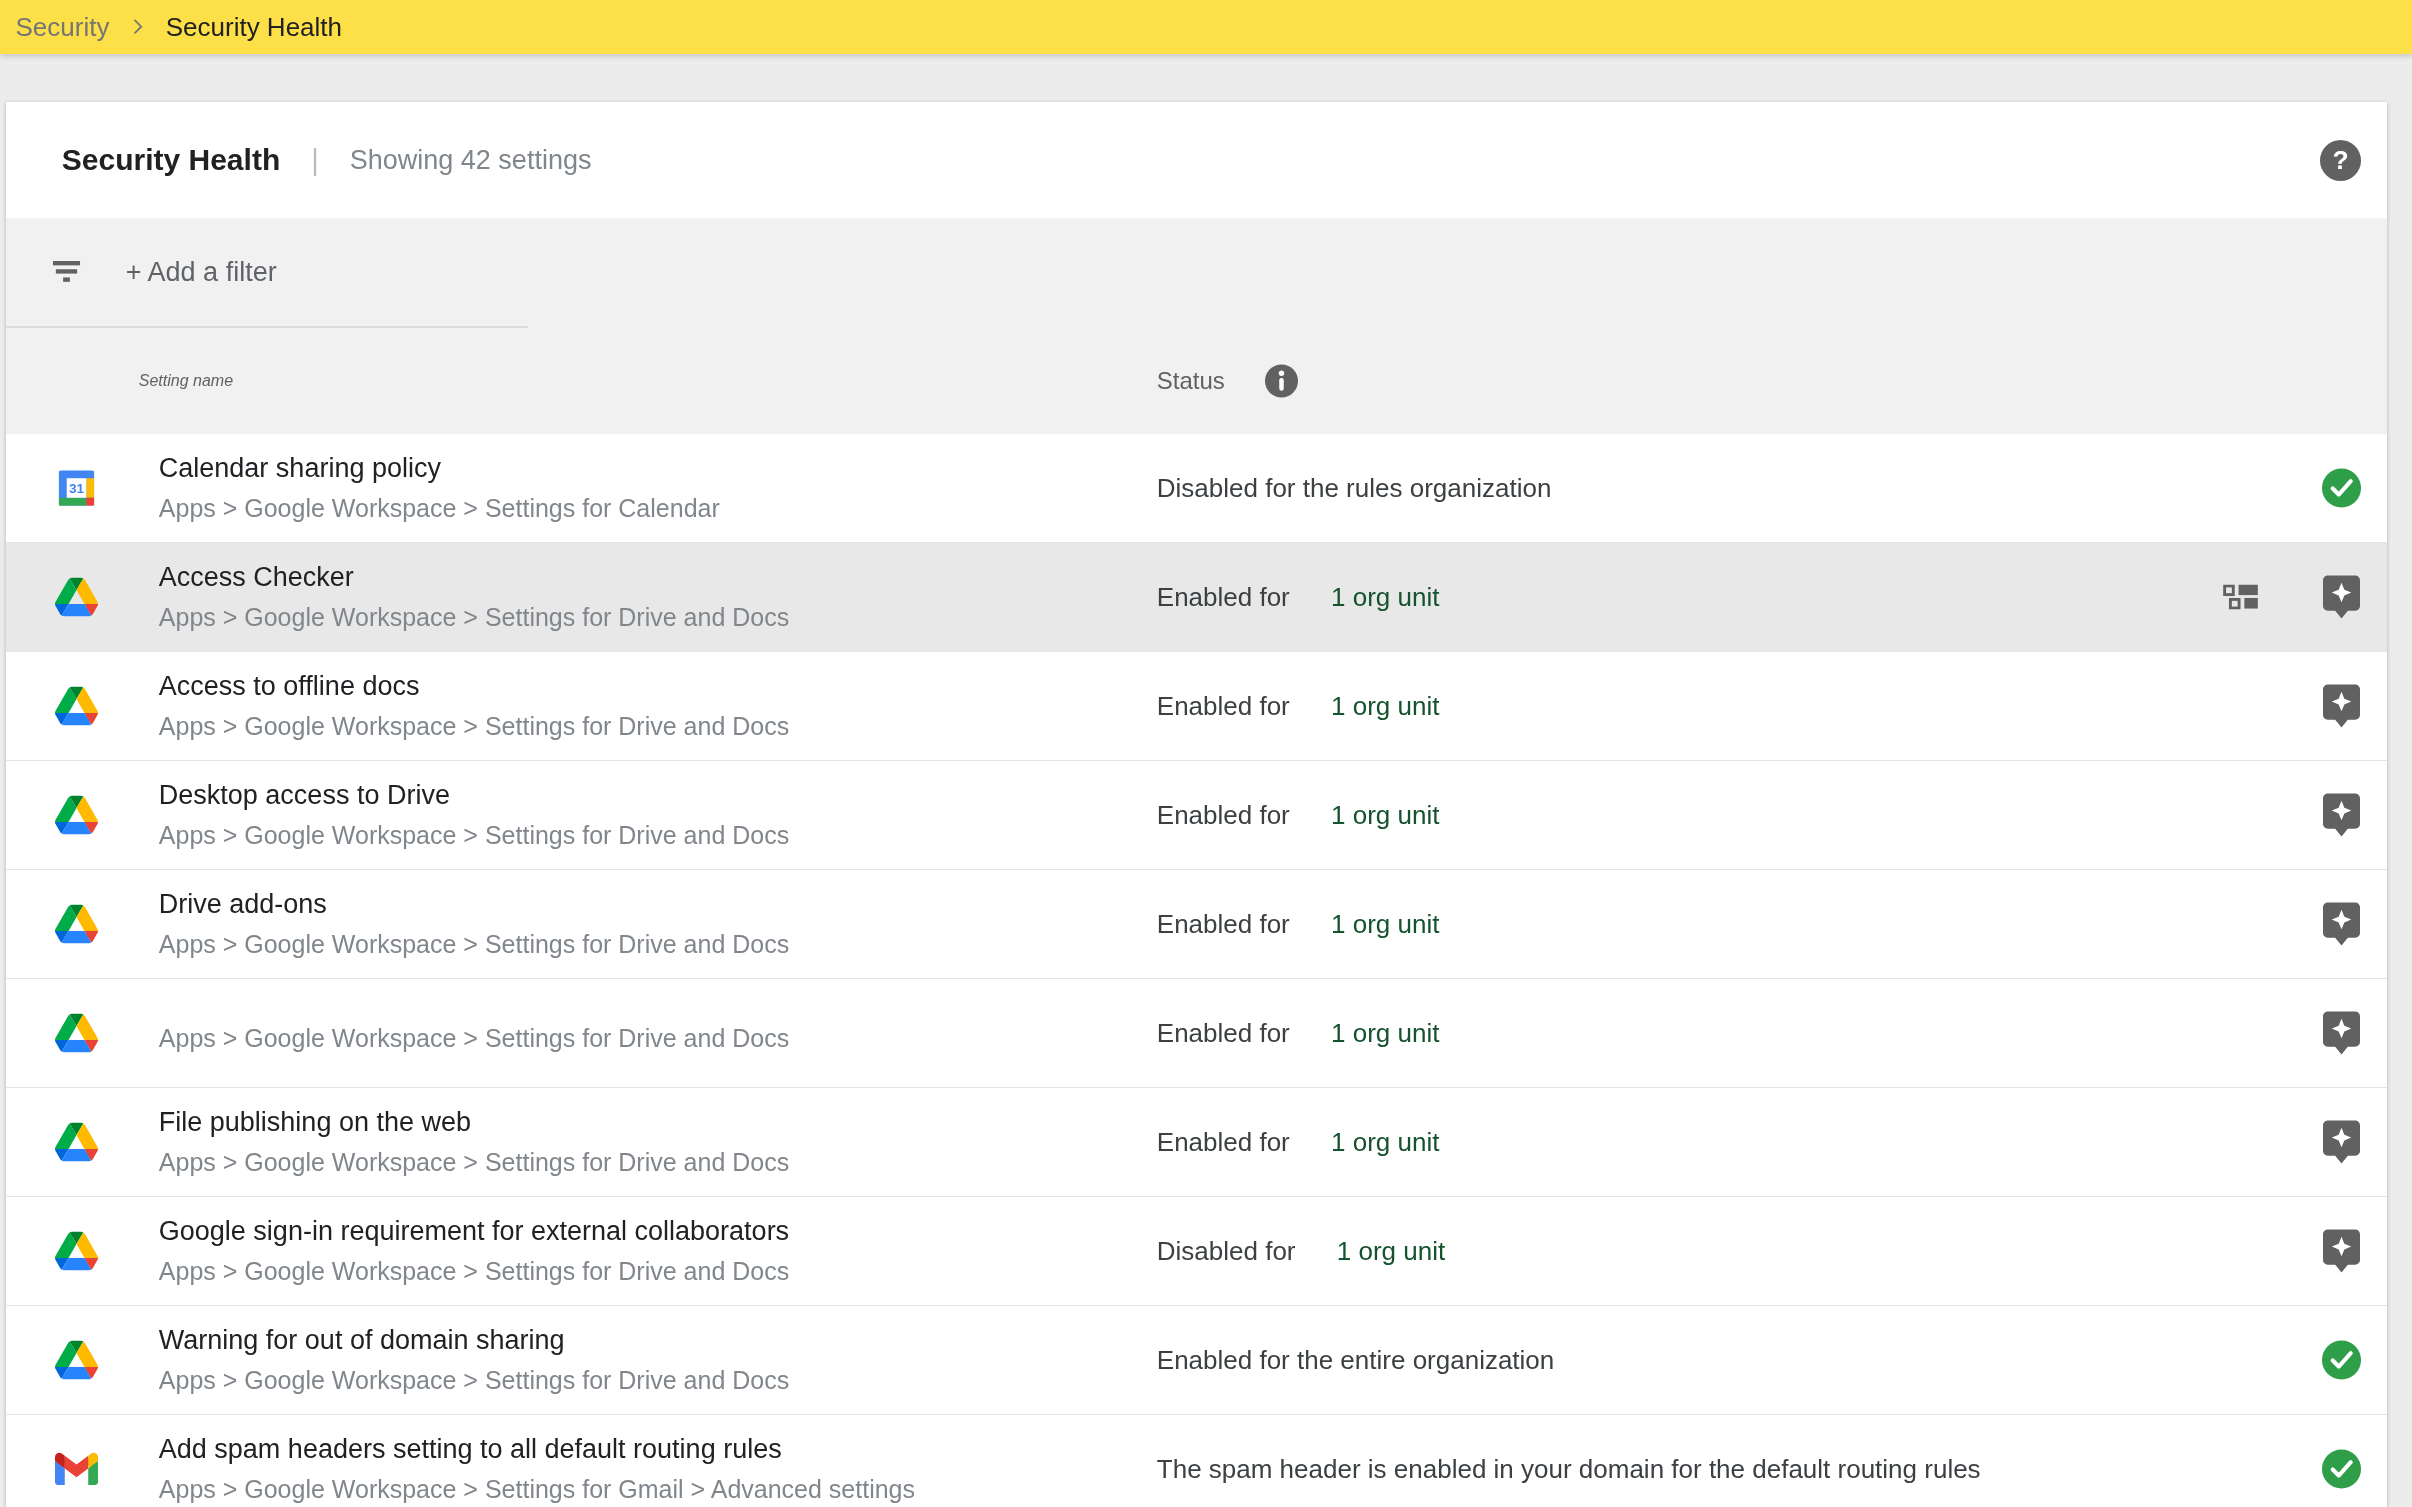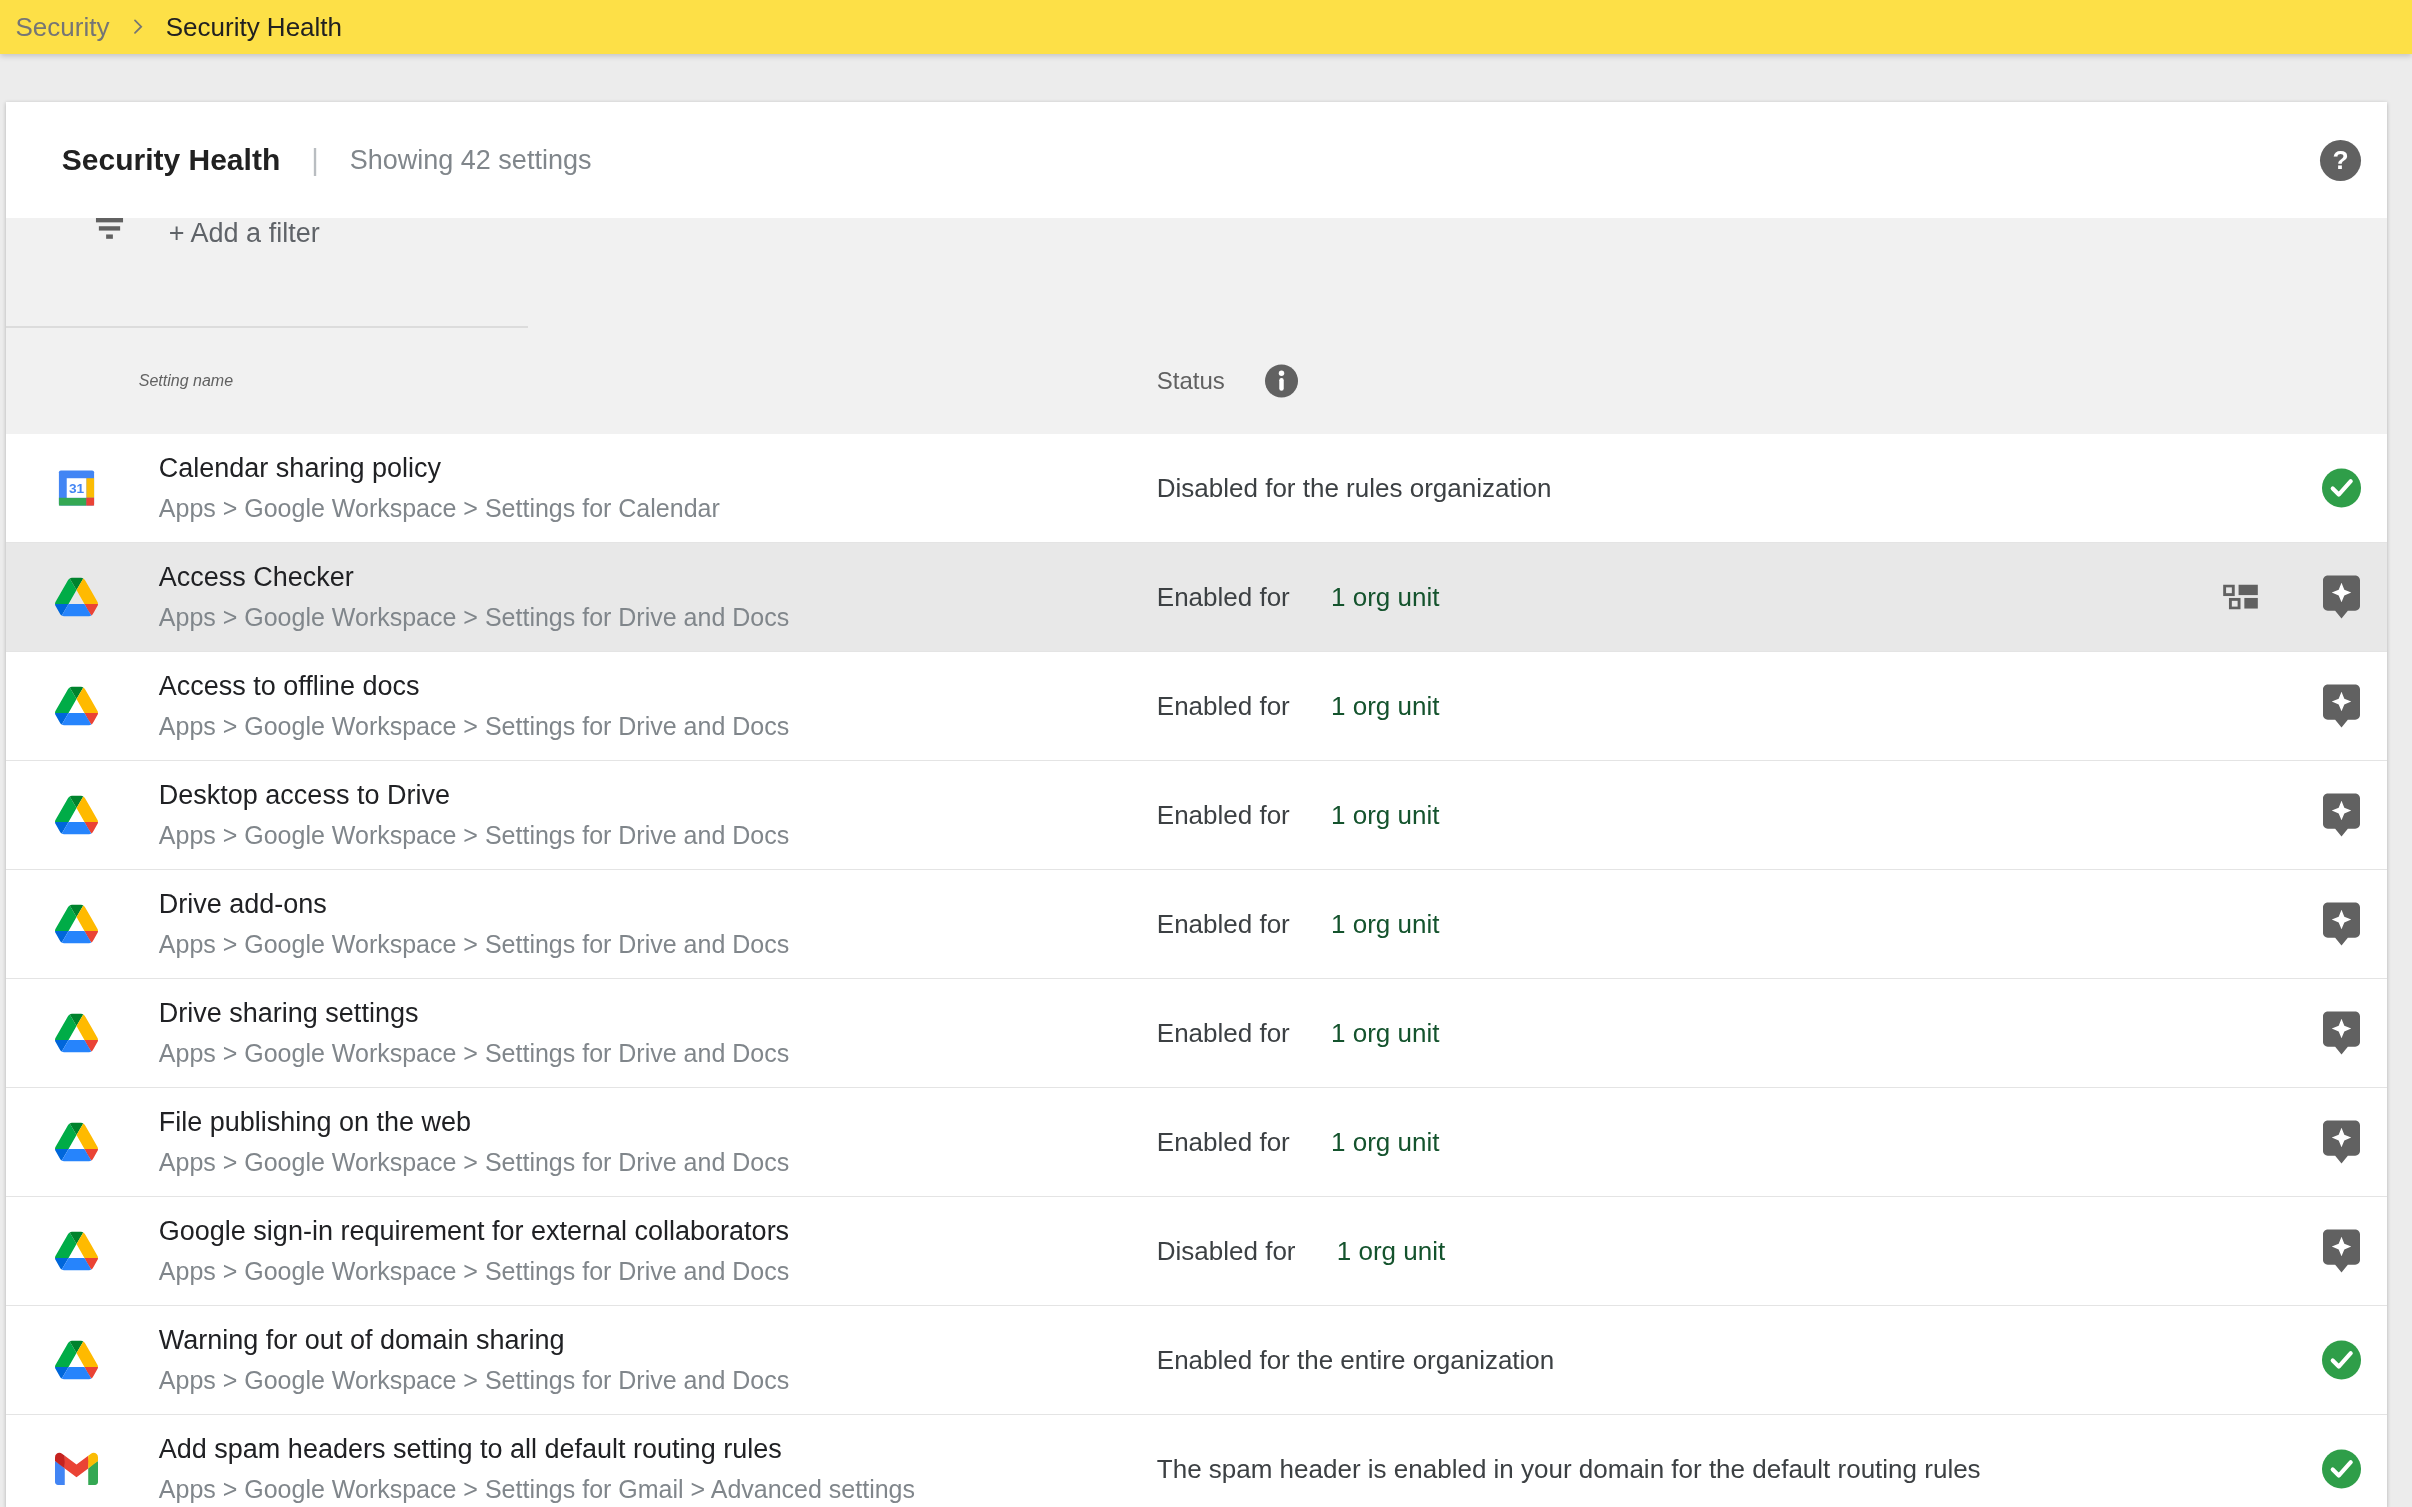--- a/index.html
+++ b/index.html
@@ -19,21 +19,21 @@
           background:#ffffff; box-shadow:0 1px 3.9px rgba(0,0,0,.25); z-index:1; }
 
   .card-header { height:116px; display:flex; align-items:center; padding-left:56px; position:relative; background:#fff; }
   .page-title { font-size:30px; font-weight:bold; color:#212121; }
   .title-sep { font-size:29px; color:#b9bdc1; margin:0 31px; font-weight:300; }
   .subtitle { font-size:27px; color:#80868b; }
   .help-btn { position:absolute; left:2313px; top:37px; width:43px; height:43px; cursor:pointer; }
 
   
   .section { background:#f1f1f1; height:216px; position:relative; }
-  .filter-row { height:108px; display:flex; align-items:flex-start; cursor:pointer;padding-left:43px; }
+  .filter-row { height:108px; display:flex; align-items:center; cursor:pointer; }
   .filter-icon { margin-left:46px; width:29px; height:21.3px; }
   .filter-label { margin-left:45px; font-size:27px; color:#5f6368; }
   .filter-divider { height:1.9px; background:#dcdcdc; width:522px; }
 
   .cols-row { height:107px; position:relative; }
   .col-setting { position:absolute; left:133px; top:50%; transform:translateY(-50%);
                  font-size:16px; color:#616161;font-style:italic; }
   .col-status  { position:absolute; left:1151px; top:50%; transform:translateY(-50%);
                  font-size:24px; color:#616161; }
   .info-icon { position:absolute; left:1258px; top:50%; transform:translateY(-50%);
@@ -261,21 +261,20 @@
   <svg viewBox="0 0 87.3 78">
     <path fill="#0066da" d="m6.6 66.85 3.85 6.65c.8 1.4 1.95 2.5 3.3 3.3l13.75-23.8h-27.5c0 1.55.4 3.1 1.2 4.5z"></path>
     <path fill="#00ac47" d="m43.65 25-13.75-23.8c-1.35.8-2.5 1.9-3.3 3.3l-25.4 44a9.06 9.06 0 0 0-1.2 4.5h27.5z"></path>
     <path fill="#ea4335" d="m73.55 76.8c1.35-.8 2.5-1.9 3.3-3.3l1.6-2.75 7.65-13.25c.8-1.4 1.2-2.95 1.2-4.5h-27.502l5.852 11.5z"></path>
     <path fill="#00832d" d="m43.65 25 13.75-23.8c-1.35-.8-2.9-1.2-4.5-1.2h-18.5c-1.6 0-3.15.45-4.5 1.2z"></path>
     <path fill="#2684fc" d="m59.8 53h-32.3l-13.75 23.8c1.35.8 2.9 1.2 4.5 1.2h50.8c1.6 0 3.15-.45 4.5-1.2z"></path>
     <path fill="#ffba00" d="m73.4 26.5-12.7-22c-.8-1.4-1.95-2.5-3.3-3.3l-13.75 23.8 16.15 28h27.45c0-1.55-.4-3.1-1.2-4.5z"></path>
   </svg>
 </span>
     <div class="row-text">
-      <div class="row-title">Drive sharing settings</div>
       <div class="row-path">Apps &gt; Google Workspace &gt; Settings for Drive and Docs</div>
     </div>
     <div class="row-status">
       <span class="status-text">Enabled for </span><span class="status-link">1 org unit</span>
     </div>
 
     <span class="badge badge-flag">
       <svg viewBox="0 0 40 46" width="39" height="45">
         <path fill="#616161" d="M6 1h28c2.8 0 5 2.2 5 5v26c0 2.8-2.2 5-5 5h-7.5L20 45l-6.5-8H6c-2.8 0-5-2.2-5-5V6c0-2.8 2.2-5 5-5z"></path>
         <path fill="#ffffff" d="M20 8.5l2.9 7.1 7.1 2.9-7.1 2.9-2.9 7.1-2.9-7.1-7.1-2.9 7.1-2.9z"></path>

